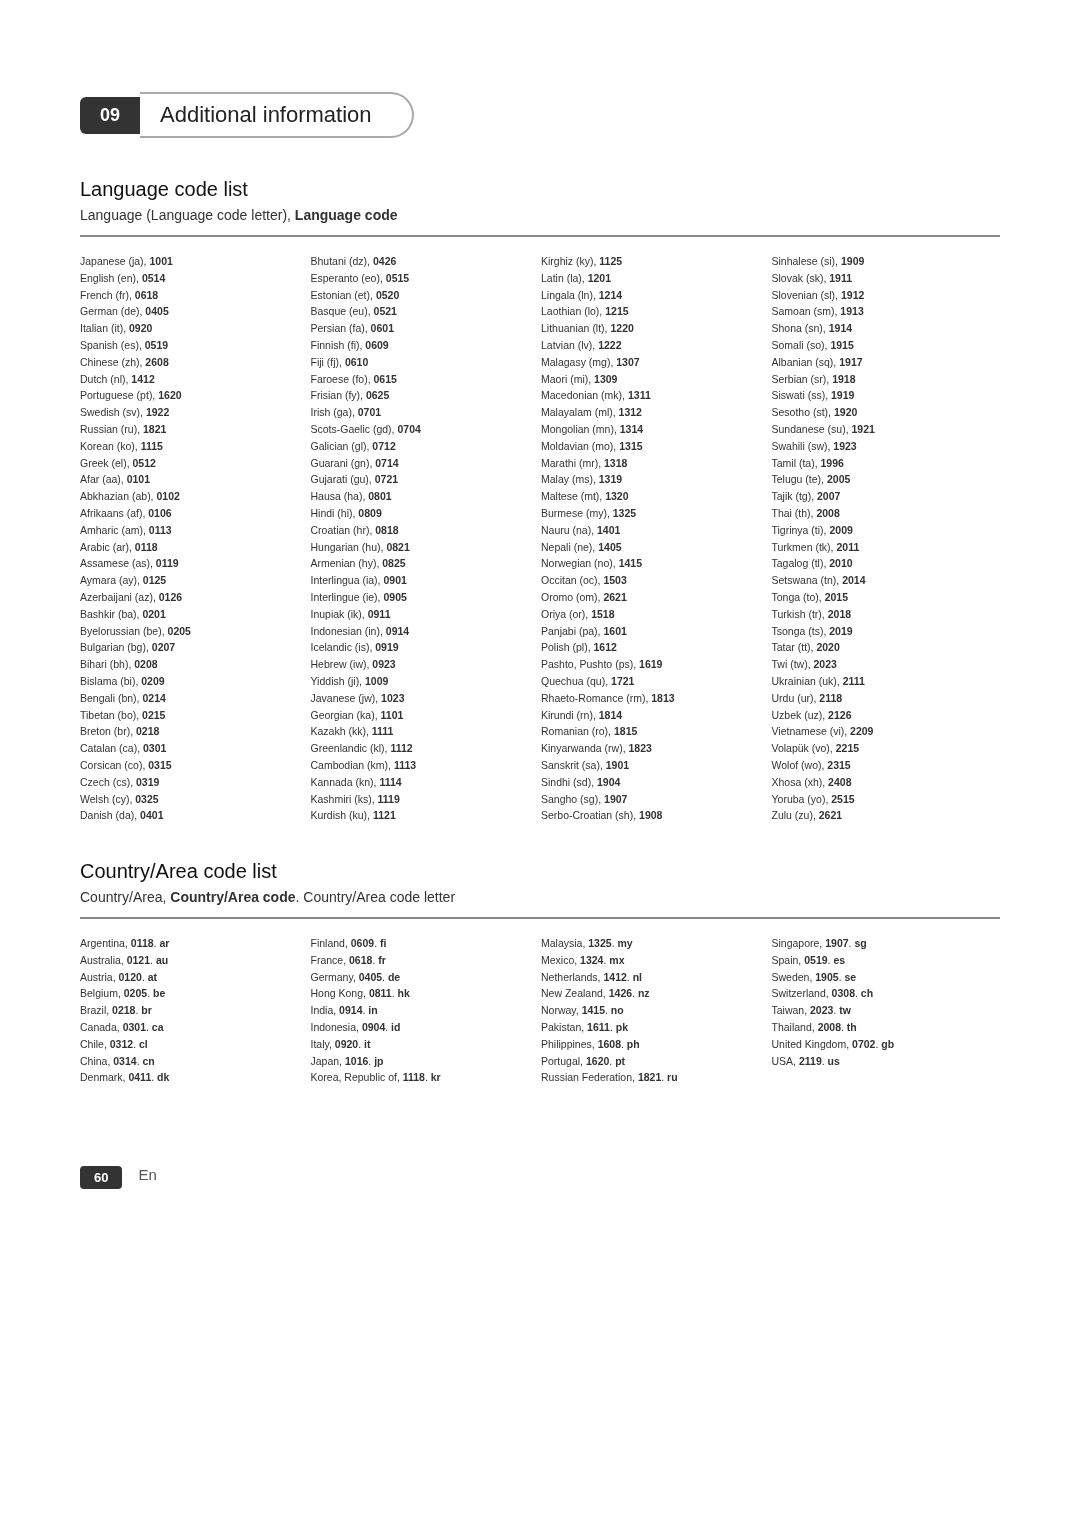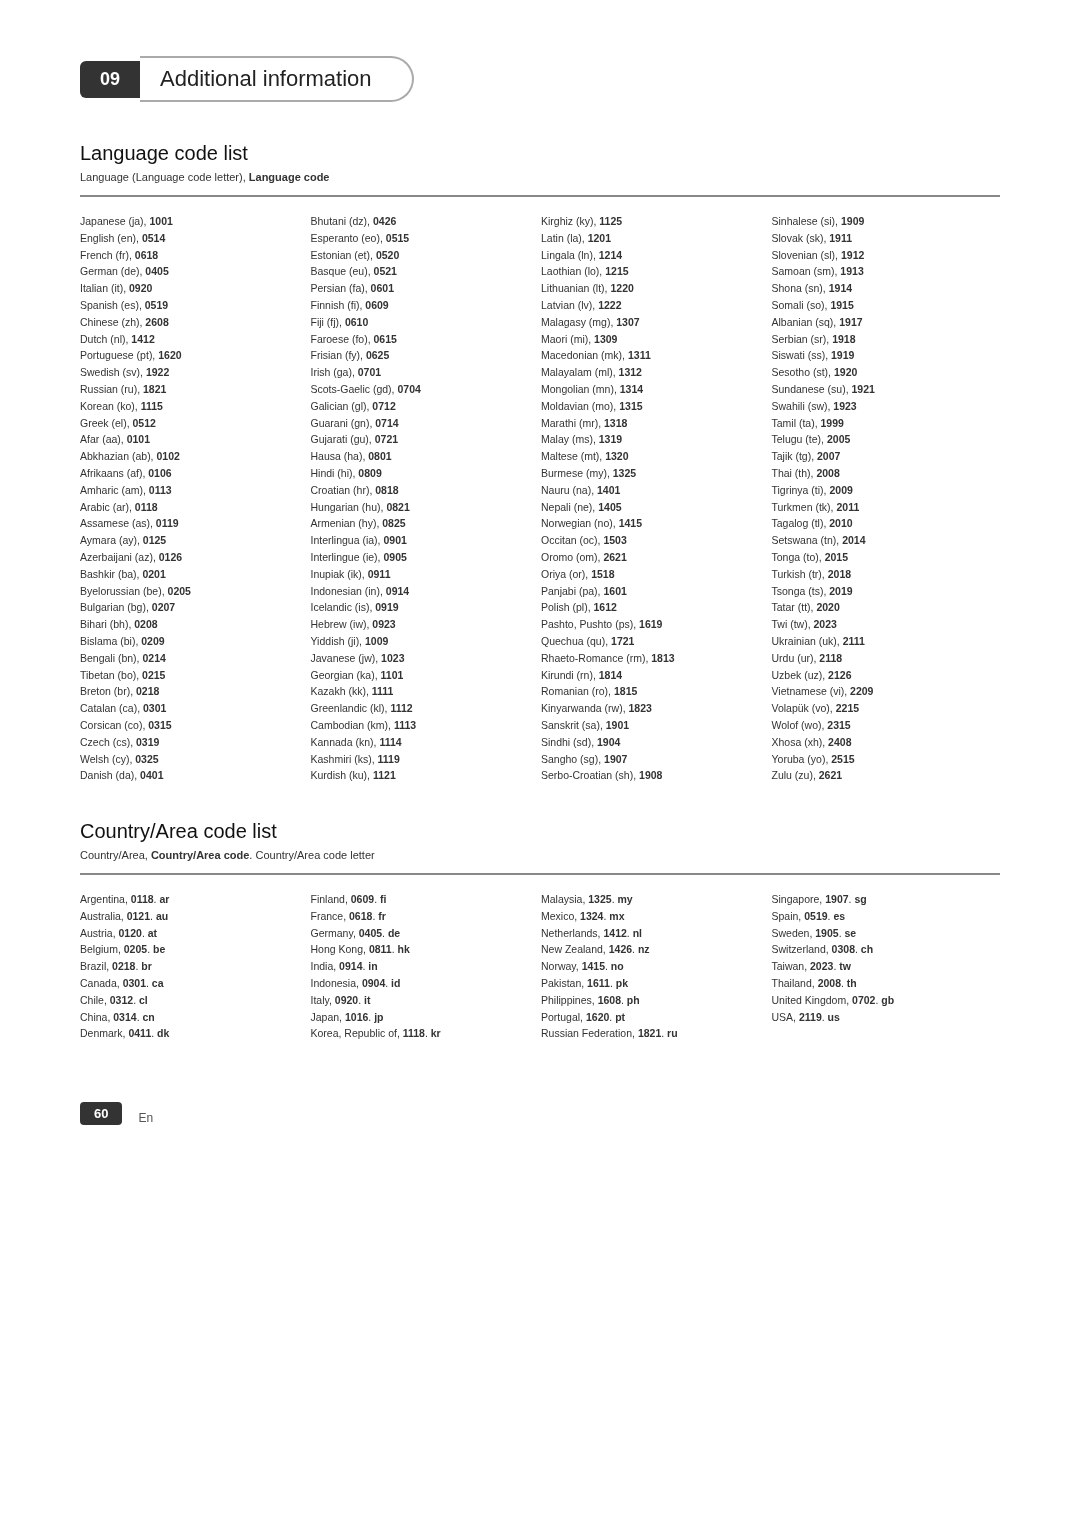--- a/index.html
+++ b/index.html
@@ -6,21 +6,21 @@
     body {
       background: #ffffff;
       font-family: Arial, Helvetica, sans-serif;
       font-size: 11px;
       color: #222;
       width: 1080px;
       min-height: 1528px;
     }
 
     .page {
-      padding: 56px 80px 60px 80px;
+      padding: 92px 80px 60px 80px;
     }
 
     
     .section-header {
       display: flex;
       align-items: center;
       margin-bottom: 40px;
     }
     .section-number {
       background: #333;
@@ -50,21 +50,21 @@
     }
 
     .content-section-title {
       font-size: 20px;
       font-weight: normal;
       margin-bottom: 6px;
       color: #111;
     }
 
     .content-section-subtitle {
-      font-size: 11px;
+      font-size: 14px;
       color: #333;
       margin-bottom: 12px;
     }
     .content-section-subtitle b {
       font-weight: bold;
     }
 
     .divider {
       border: none;
       border-top: 2px solid #888;
@@ -87,35 +87,35 @@
     .lang-item b {
       font-weight: bold;
     }
 
     .section-gap {
       margin-top: 36px;
     }
 
     
     .footer {
-      margin-top: 60px;
+      margin-top: 80px;
       display: flex;
-      align-items: flex-end;
+      align-items: flex-start;
       gap: 16px;
     }
     .footer-page {
       background: #333;
       color: #fff;
       padding: 4px 14px;
       font-size: 13px;
       font-weight: bold;
       border-radius: 4px;
     }
     .footer-lang {
-      font-size: 12px;
+      font-size: 15px;
       color: #555;
     }
   </style>
 </head>
 <body>
 
 <div class="page">
 
   <div class="section-header">
     <div class="section-number">09</div>
@@ -243,21 +243,21 @@
           <div class="lang-item">Slovenian (sl), <b>1912</b></div>
           <div class="lang-item">Samoan (sm), <b>1913</b></div>
           <div class="lang-item">Shona (sn), <b>1914</b></div>
           <div class="lang-item">Somali (so), <b>1915</b></div>
           <div class="lang-item">Albanian (sq), <b>1917</b></div>
           <div class="lang-item">Serbian (sr), <b>1918</b></div>
           <div class="lang-item">Siswati (ss), <b>1919</b></div>
           <div class="lang-item">Sesotho (st), <b>1920</b></div>
           <div class="lang-item">Sundanese (su), <b>1921</b></div>
           <div class="lang-item">Swahili (sw), <b>1923</b></div>
-          <div class="lang-item">Tamil (ta), <b>1999</b></div>
+          <div class="lang-item">Tamil (ta), <b>1996</b></div>
           <div class="lang-item">Telugu (te), <b>2005</b></div>
           <div class="lang-item">Tajik (tg), <b>2007</b></div>
           <div class="lang-item">Thai (th), <b>2008</b></div>
           <div class="lang-item">Tigrinya (ti), <b>2009</b></div>
           <div class="lang-item">Turkmen (tk), <b>2011</b></div>
           <div class="lang-item">Tagalog (tl), <b>2010</b></div>
           <div class="lang-item">Setswana (tn), <b>2014</b></div>
           <div class="lang-item">Tonga (to), <b>2015</b></div>
           <div class="lang-item">Turkish (tr), <b>2018</b></div>
           <div class="lang-item">Tsonga (ts), <b>2019</b></div>

